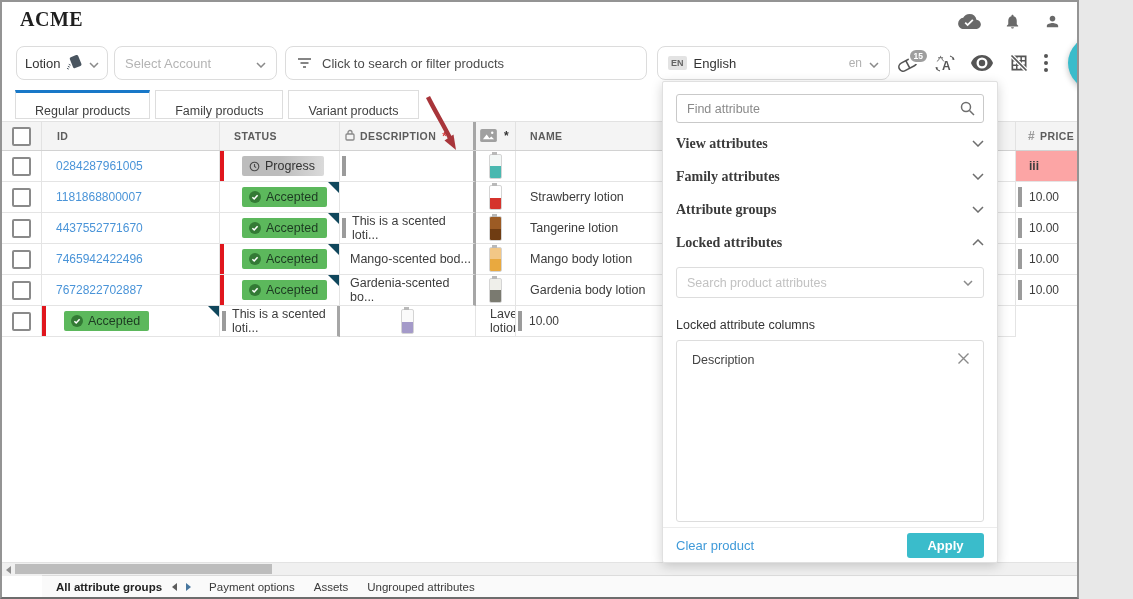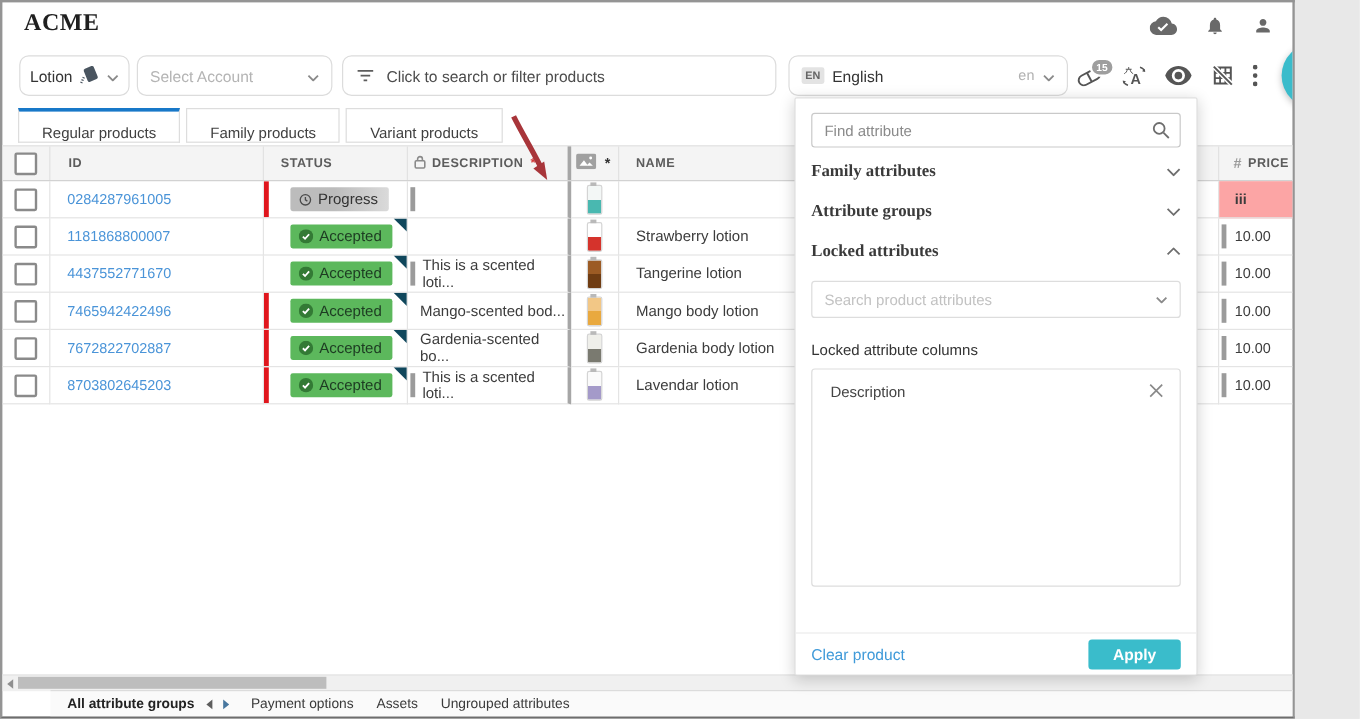--- a/index.html
+++ b/index.html
@@ -452,23 +452,20 @@
             <span class="cell-text">Gardenia body lotion</span>
           </div>
     <div class="cell cell-price has-bar">
             <span class="cell-text">10.00</span>
           </div>
   </div>
         <div class="grid-row">
     <div class="cell c-check" style="justify-content:center">
             <span class="checkbox"></span>
           </div>
-    <div class="cell cell-id">
-            <span class="row-id">8703802645203</span>
-          </div>
     <div class="cell cell-status alert corner">
       <span class="status-badge accepted">
 
         <svg class="ic-check" width="12" height="12" viewBox="0 0 12 12">
                 <circle cx="6" cy="6" r="6" fill="#337a35"></circle>
                 <path d="M3.4 6.2l1.8 1.8 3.4-3.8" fill="none" stroke="#fff" stroke-width="1.5"></path>
               </svg>
         <span class="badge-label">Accepted</span>
       </span>
     </div>
@@ -501,20 +498,27 @@
       <input type="text" placeholder="Find attribute" style="">
       <span class="search-ic">
         <svg width="15" height="15" viewBox="0 0 15 15">
             <circle cx="6" cy="6" r="4.5" fill="none" stroke="#6e6e6e" stroke-width="1.5"></circle>
             <path d="M9.5 9.5L14 14" stroke="#6e6e6e" stroke-width="1.5"></path>
           </svg>
       </span>
     </div>
     <div class="sections" id="sections">
         <div class="section-row">
+    <span class="section-label">View attributes</span>
+    <svg class="chev-down" width="12" height="7" viewBox="0 0 12 7">
+            <polyline points="1,1 6,6 11,1" fill="none" stroke="#6e6e6e" stroke-width="1.5"></polyline>
+          </svg>
+
+  </div>
+        <div class="section-row">
     <span class="section-label">Family attributes</span>
     <svg class="chev-down" width="12" height="7" viewBox="0 0 12 7">
             <polyline points="1,1 6,6 11,1" fill="none" stroke="#6e6e6e" stroke-width="1.5"></polyline>
           </svg>
 
   </div>
         <div class="section-row">
     <span class="section-label">Attribute groups</span>
     <svg class="chev-down" width="12" height="7" viewBox="0 0 12 7">
             <polyline points="1,1 6,6 11,1" fill="none" stroke="#6e6e6e" stroke-width="1.5"></polyline>

